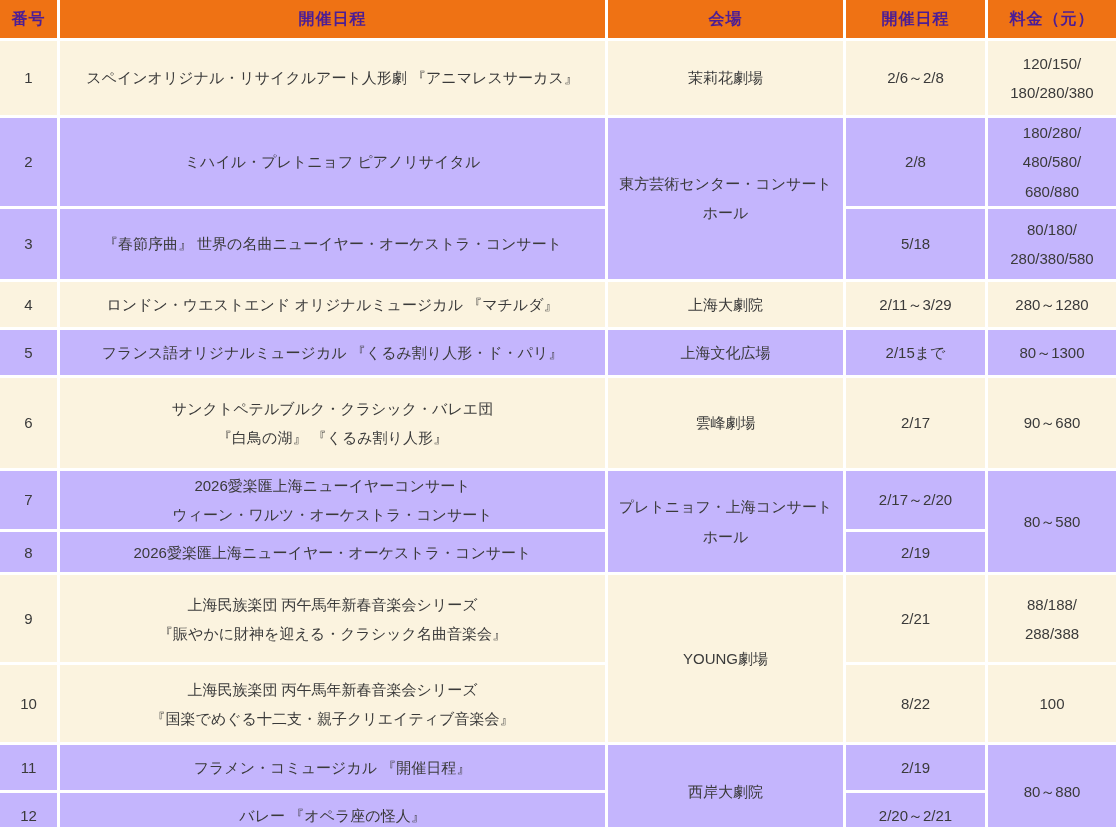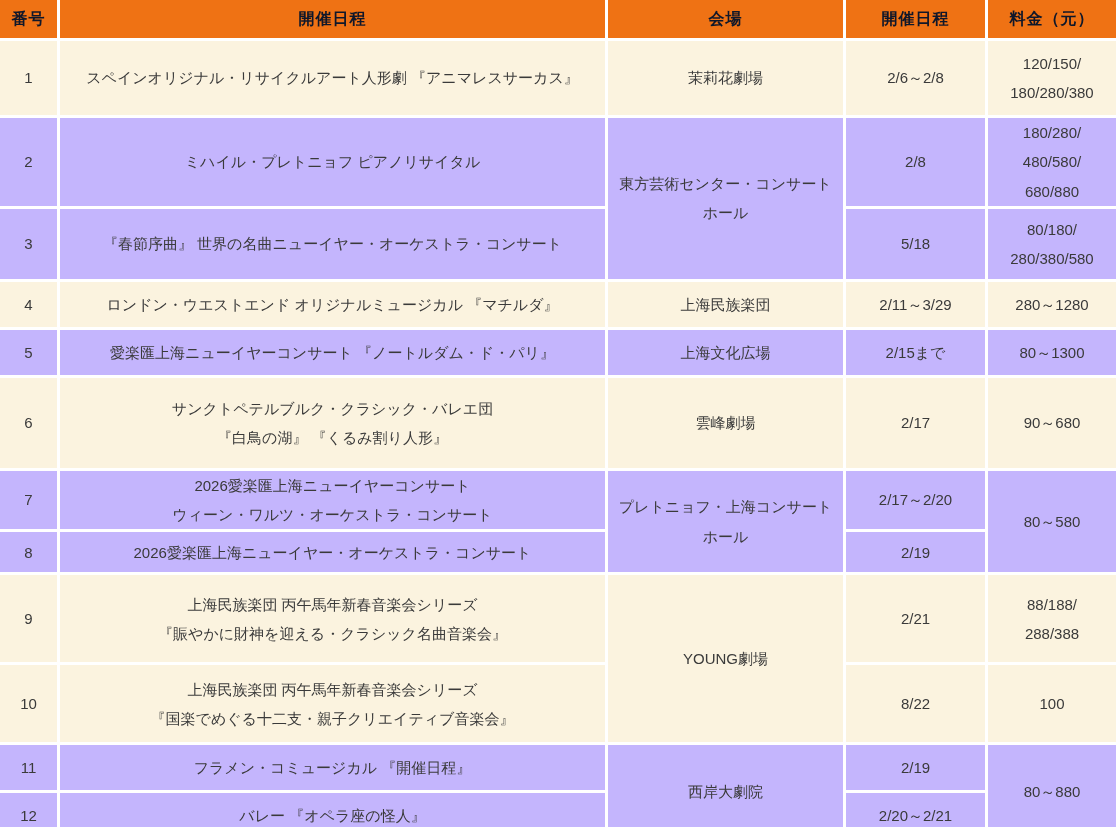--- a/index.html
+++ b/index.html
@@ -24,21 +24,21 @@
   }
   th, td {
     text-align: center;
     vertical-align: middle;
     white-space: pre-line;     
     overflow: hidden;
     padding: 0 2px;
   }
   th {
     background: #EF7214;
-    color: #0f172a;
+    color: #4c1d95;
     font-size: 16px;
     font-weight: bold;
     height: 38px;
     letter-spacing: 1px;
   }
   td {
     font-size: 15px;
     color: #3A3A3A;
     line-height: 1.95;
   }
@@ -90,28 +90,28 @@
       <td class="dark">3</td>
       <td class="dark">『春節序曲』 世界の名曲ニューイヤー・オーケストラ・コンサート</td>
       <td class="dark">5/18</td>
       <td class="dark">80/180/
 280/380/580</td>
     </tr>
 
     <tr style="height:45px">
       <td class="light">4</td>
       <td class="light">ロンドン・ウエストエンド オリジナルミュージカル 『マチルダ』</td>
-      <td class="light">上海民族楽団</td>
+      <td class="light">上海大劇院</td>
       <td class="light">2/11～3/29</td>
       <td class="light">280～1280</td>
     </tr>
 
     <tr style="height:45px">
       <td class="dark">5</td>
-      <td class="dark">愛楽匯上海ニューイヤーコンサート 『ノートルダム・ド・パリ』</td>
+      <td class="dark">フランス語オリジナルミュージカル 『くるみ割り人形・ド・パリ』</td>
       <td class="dark">上海文化広場</td>
       <td class="dark">2/15まで</td>
       <td class="dark">80～1300</td>
     </tr>
 
     <tr style="height:90px">
       <td class="light">6</td>
       <td class="light">サンクトペテルブルク・クラシック・バレエ団
 『白鳥の湖』 『くるみ割り人形』</td>
       <td class="light">雲峰劇場</td>

